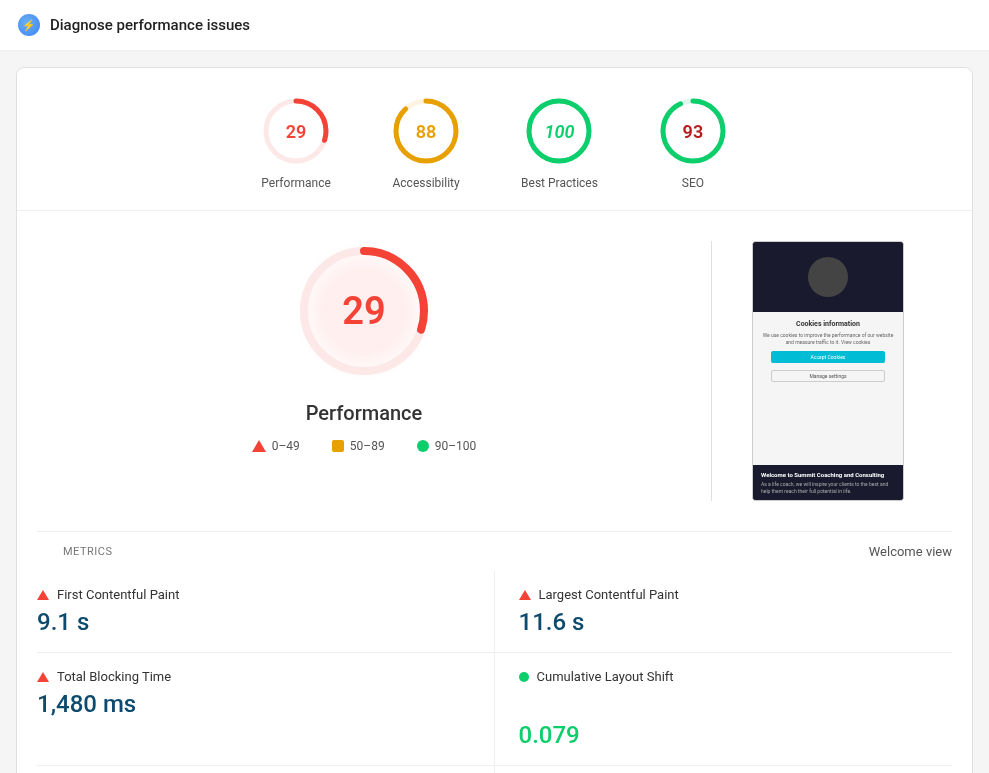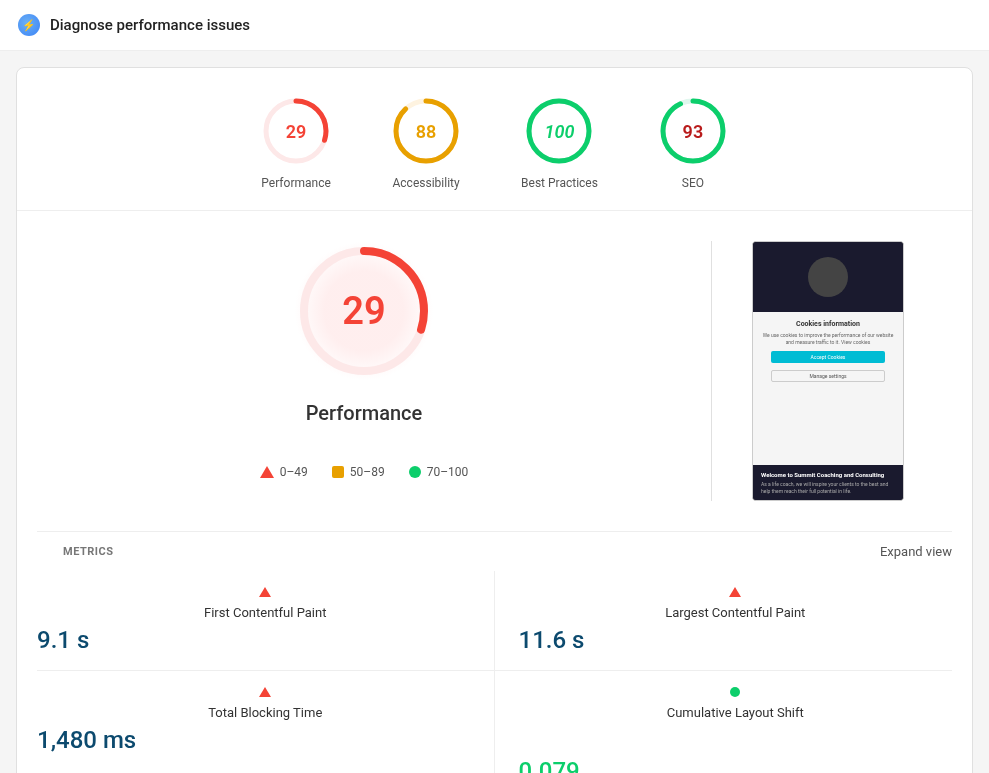--- a/index.html
+++ b/index.html
@@ -130,22 +130,22 @@
       text-align: center;
       line-height: 1.6;
       max-width: 340px;
     }
     .perf-description a {
       color: #1a73e8;
       text-decoration: none;
     }
     .legend {
       display: flex;
-      gap: 24px;
-      margin-top: 28px;
+      gap: 32px;
+      margin-top: 2px;
       align-items: center;
     }
     .legend-item {
       display: flex;
       align-items: center;
       gap: 6px;
       font-size: 12px;
       color: #555;
     }
     .legend-icon-red {
@@ -257,21 +257,21 @@
     }
     .metrics-header {
       display: flex;
       justify-content: space-between;
       align-items: center;
       padding: 12px 0 12px;
       border-top: 1px solid #eee;
     }
     .metrics-title {
       font-size: 11px;
-      font-weight: 700;
+      font-weight: 400;
       color: #777;
       letter-spacing: 0.5px;
       text-transform: uppercase;
       padding-left: 26px;
     }
     .expand-view {
       font-size: 13px;
       color: #555;
       cursor: pointer;
     }
@@ -289,21 +289,20 @@
       padding-left: 0;
     }
     .metric-card:nth-child(even) {
       padding-left: 24px;
     }
     .metric-name-row {
       display: flex;
       align-items: center;
       gap: 8px;
       margin-bottom: 6px;
-      flex-direction: column;
     }
     .metric-name {
       font-size: 13px;
       color: #333;
     }
     .metric-value-red {
       font-size: 24px;
       font-weight: 500;
       color: #0c4a6e;
     }
@@ -402,21 +401,21 @@
         <div class="legend-item">
           <div class="legend-icon-red"></div>
           <span>0–49</span>
         </div>
         <div class="legend-item">
           <div class="legend-icon-orange"></div>
           <span>50–89</span>
         </div>
         <div class="legend-item">
           <div class="legend-icon-green"></div>
-          <span>70–100</span>
+          <span>90–100</span>
         </div>
       </div>
     </div>
 
     <div class="divider-v"></div>
 
     <div class="right-panel">
       <div class="screenshot-preview">
         <div class="screenshot-top">
           <div class="screenshot-person"></div>
@@ -431,21 +430,21 @@
           <div class="footer-heading">Welcome to Summit Coaching and Consulting</div>
           <div class="footer-text">As a life coach, we will inspire your clients to the best and help them reach their full potential in life.</div>
         </div>
       </div>
     </div>
   </div>
 
   <div class="metrics-section">
     <div class="metrics-header">
       <span class="metrics-title">METRICS</span>
-      <span class="expand-view">Expand view</span>
+      <span class="expand-view">Welcome view</span>
     </div>
     <div class="metrics-grid">
 
       <div class="metric-card">
         <div class="metric-name-row">
           <div class="triangle-red"></div>
           <span class="metric-name">First Contentful Paint</span>
         </div>
         <div class="metric-value-red">9.1 s</div>
       </div>

